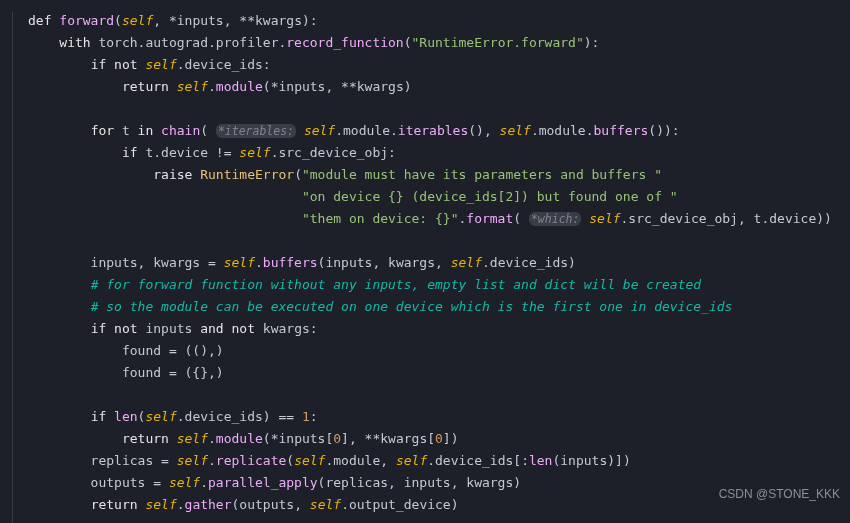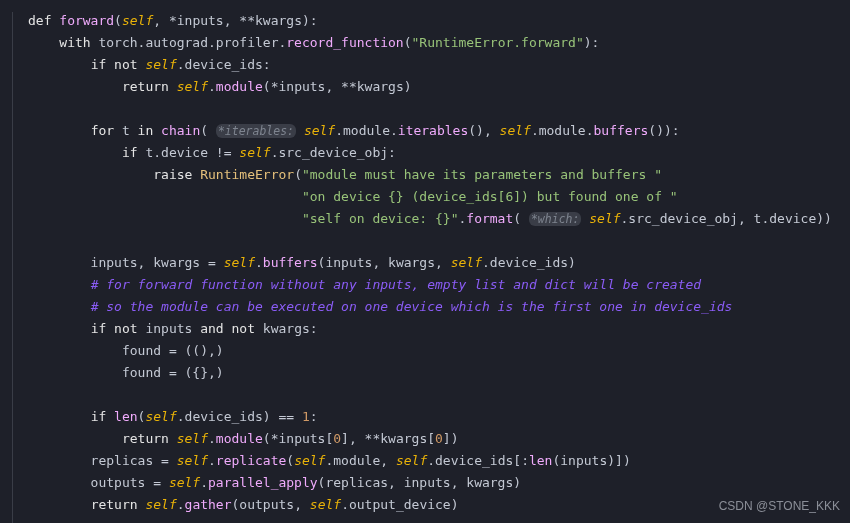--- a/index.html
+++ b/index.html
@@ -19,55 +19,55 @@
     margin: 0;
     padding: 10px 0 0 28px;
     white-space: pre;
   }
   .kw   { color: #e5e5e5; }    
   .fn   { color: #f0abfc; text-align: center; }    
   .self { color: #eab308; font-style: italic; } 
   .str  { color: #98c379; }    
   .num  { color: #d19a66; }    
   .err  { color: #e5c07b; }    
-  .cmt  { color: #8b5cf6; font-style: italic; }
+  .cmt  { color: #14b8a6; font-style: italic; }
   .hint { background: #3a3d47; color: #7e848f; padding: 0 2px; font-style: italic; font-size: 11.5px; border-radius: 6px;}
   .vline {
     position: absolute;
     top: 12px;
     bottom: 0;
     left: 12px;
     width: 1px;
     background: #3a3d47;
   }
   .watermark {
     position: absolute;
     right: 10px;
-    bottom: 6px;
+    bottom: 18px;
     color: #b9bdc6;
     font-size: 12px;
     font-family: Arial, sans-serif;
     opacity: .7;
   }
 </style>
 </head>
 <body>
 
 <div class="vline"></div>
 
 <pre><span><span class="kw">def</span> <span class="fn">forward</span>(<span class="self">self</span>, *inputs, **kwargs):</span>
 <span>    <span class="kw">with</span> torch.autograd.profiler.<span class="fn">record_function</span>(<span class="str">"<span>RuntimeError.forward</span>"</span>):</span>
 <span>        <span class="kw">if</span> <span class="kw">not</span> <span class="self">self</span>.device_ids:</span>
 <span>            <span class="kw">return</span> <span class="self">self</span>.<span class="fn">module</span>(*inputs, **kwargs)</span>
 <span></span>
 <span>        <span class="kw">for</span> t <span class="kw">in</span> <span class="fn">chain</span>( <span class="hint">*iterables:</span> <span class="self">self</span>.module.<span class="fn">iterables</span>(), <span class="self">self</span>.module.<span class="fn">buffers</span>()):</span>
 <span>            <span class="kw">if</span> t.device != <span class="self">self</span>.src_device_obj:</span>
 <span>                <span class="kw">raise</span> <span class="err">RuntimeError</span>(<span class="str">"<span>module must have its parameters and buffers </span>"</span></span>
-<span>                                   <span class="str">"<span>on device {} (device_ids[6]) but found one of </span>"</span></span>
-<span>                                   <span class="str">"<span>self on device: {}</span>"</span>.<span class="fn">format</span>( <span class="hint">*which:</span> <span class="self">self</span>.src_device_obj, t.device))</span>
+<span>                                   <span class="str">"<span>on device {} (device_ids[2]) but found one of </span>"</span></span>
+<span>                                   <span class="str">"<span>them on device: {}</span>"</span>.<span class="fn">format</span>( <span class="hint">*which:</span> <span class="self">self</span>.src_device_obj, t.device))</span>
 <span></span>
 <span>        inputs, kwargs = <span class="self">self</span>.<span class="fn">buffers</span>(inputs, kwargs, <span class="self">self</span>.device_ids)</span>
 <span>        <span class="cmt"># for forward function without any inputs, empty list and dict will be created</span></span>
 <span>        <span class="cmt"># so the module can be executed on one device which is the first one in device_ids</span></span>
 <span>        <span class="kw">if</span> <span class="kw">not</span> inputs <span class="kw">and</span> <span class="kw">not</span> kwargs:</span>
 <span>            found = ((),)</span>
 <span>            found = ({},)</span>
 <span></span>
 <span>        <span class="kw">if</span> <span class="fn">len</span>(<span class="self">self</span>.device_ids) == <span class="num">1</span>:</span>
 <span>            <span class="kw">return</span> <span class="self">self</span>.<span class="fn">module</span>(*inputs[<span class="num">0</span>], **kwargs[<span class="num">0</span>])</span>

